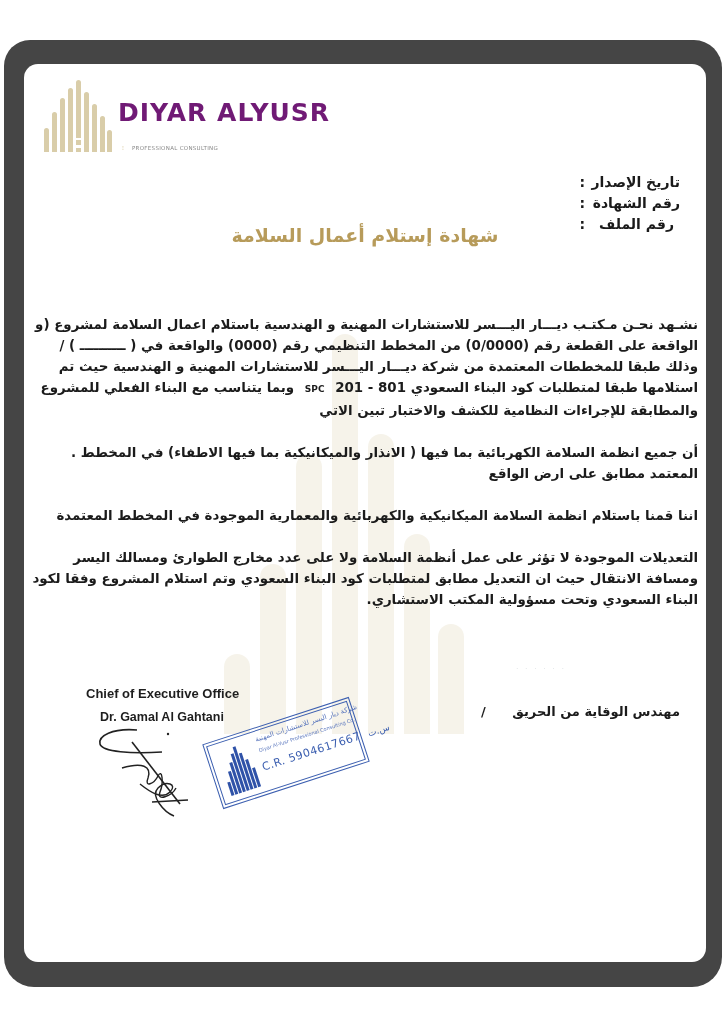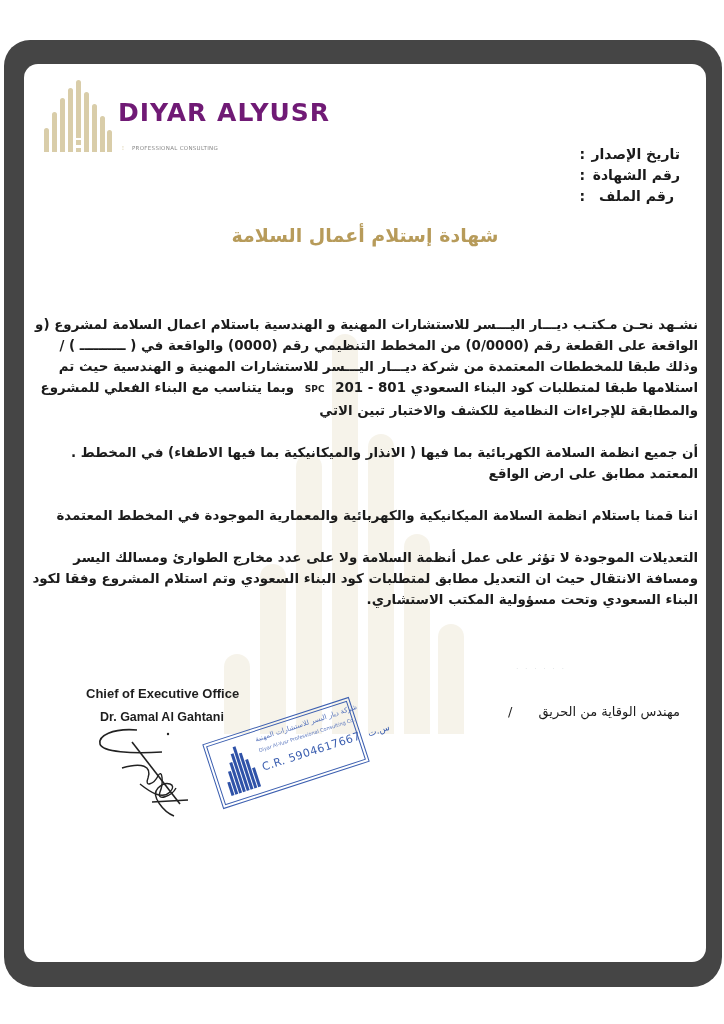--- a/index.html
+++ b/index.html
@@ -30,40 +30,40 @@
   }
   .logo-sub {
     position: absolute; left: 92px; top: 69px; font-family: "DejaVu Sans", sans-serif;
     font-size: 5.5px; color: #888; letter-spacing: 0.3px; white-space: nowrap;
   }
   .logo-sub-dots { position: absolute; left: 82px; top: 68px; font-size: 6px; color: #cdbb85; }
 
   
   .info { position: absolute; right: 26px; top: 80px; direction: rtl; font-family: "DejaVu Sans", sans-serif; font-size: 14px; color: #1a1a1a; font-weight: bold; }
   .info-row { height: 21px; line-height: 21px; white-space: nowrap; }
-  .info-row .lbl { display: inline-block; width: 90px; }
+  .info-row .lbl { display: inline-block; width: 90px; margin-top: 28px; }
   .info-row .colon { display: inline-block; }
 
   .cert-title {
     position: absolute; left: 0; right: 0; top: 160px; text-align: center; direction: rtl;
     font-family: "DejaVu Sans", sans-serif; font-size: 19px; font-weight: bold; color: #b79b5a;
   }
 
   .body-text {
     position: absolute; left: 8px; right: 8px; top: 250px; direction: rtl; text-align: right;
     font-family: "DejaVu Sans", sans-serif; font-size: 13.4px; font-weight: bold; color: #1b1b1b;
     line-height: 21px;
   }
   .para { margin: 0; }
   .para + .para { margin-top: 21px; }
   .spc { font-size: 9px; font-weight: bold; margin: 0 6px; }
 
   .ghost { position: absolute; left: 492px; top: 598px; font-size: 8px; color: #e2e6e8; direction: rtl; letter-spacing: 2px; }
 
-  .fire-eng { position: absolute; right: 26px; top: 640px; direction: rtl; font-family: "DejaVu Sans", sans-serif; font-size: 13px; font-weight: normal; color: #1b1b1b; white-space: nowrap; }
+  .fire-eng { position: absolute; right: 26px; top: 640px; direction: rtl; font-family: "DejaVu Sans", sans-serif; font-size: 13px; font-weight: bold; color: #1b1b1b; white-space: nowrap; }
   .fire-eng .slash { margin-right: 22px; }
 
   .ceo-title { position: absolute; left: 62px; top: 622px; font-family: "Liberation Sans", sans-serif; font-size: 13px; font-weight: bold; color: #1e1e1e; }
   .ceo-name { position: absolute; left: 76px; top: 646px; font-family: "Liberation Sans", sans-serif; font-size: 12.5px; font-weight: bold; color: #1e1e1e; }
   .signature { position: absolute; left: 68px; top: 658px; width: 110px; height: 100px; }
 
   .stamp {
     position: absolute; left: 188px; top: 658px; width: 146px; height: 60px;
     transform: rotate(-18deg); transform-origin: center;
     border: 1.5px solid #3c5fb0; outline: 1px solid #3c5fb0; outline-offset: 2px;

